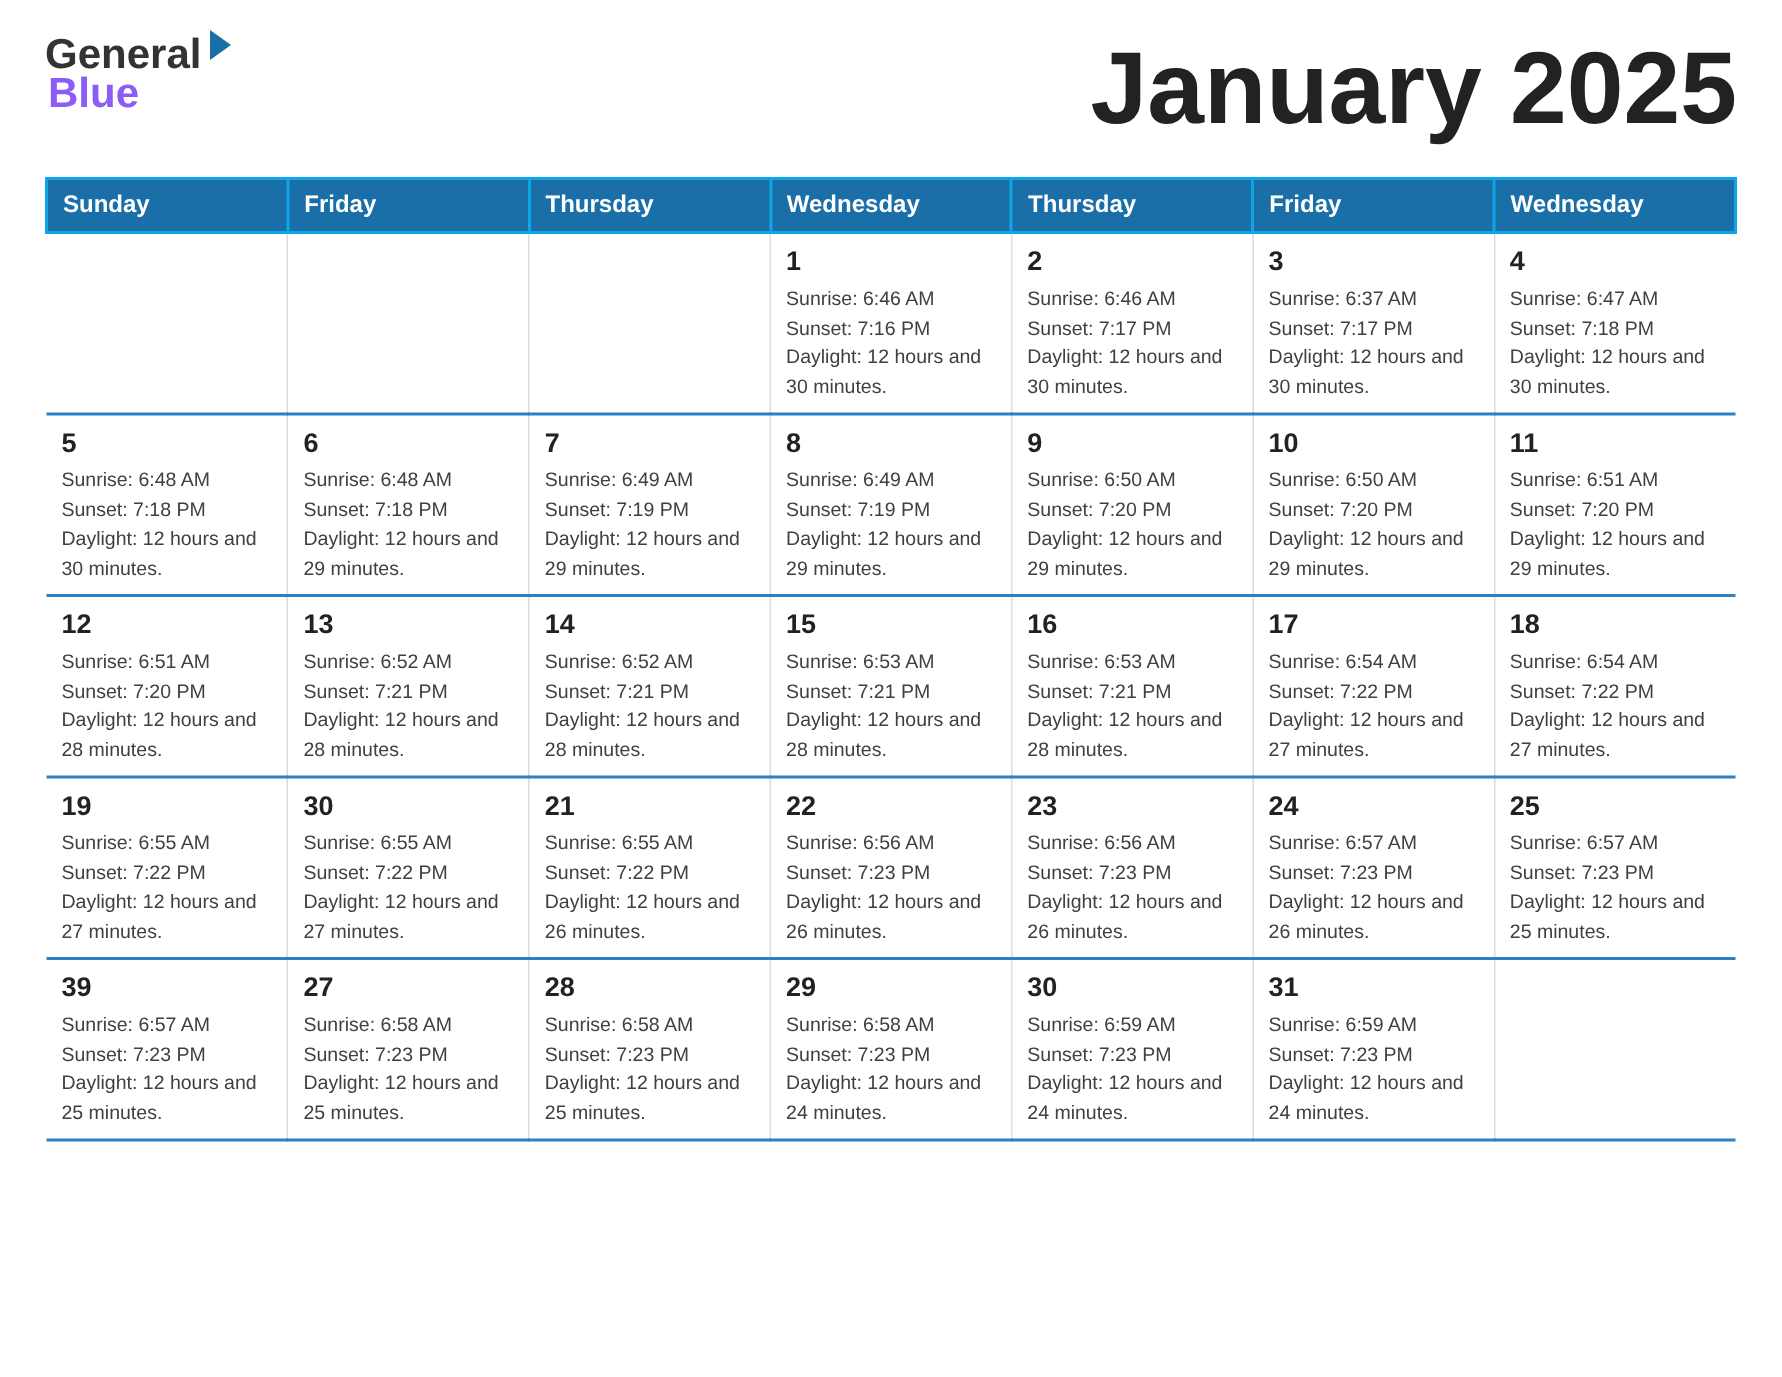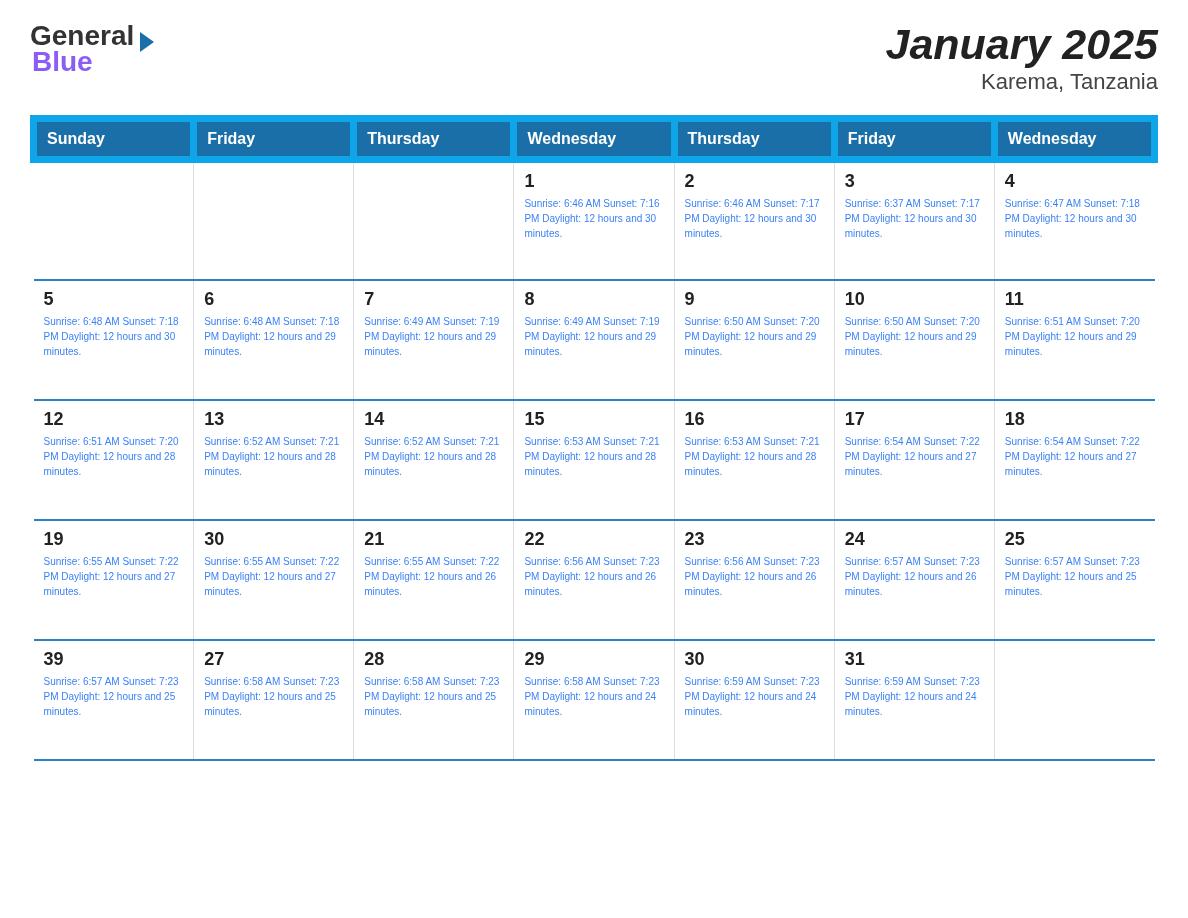--- a/index.html
+++ b/index.html
@@ -19,21 +19,21 @@
     .logo {
       display: flex;
       flex-direction: column;
       align-items: flex-start;
     }
     .logo-text {
       font-size: 28px;
       font-weight: bold;
       color: #333;
       display: flex;
-      align-items: flex-end;
+      align-items: flex-start;
       gap: 2px;
     }
     .logo-general { color: #333; }
     .logo-arrow {
       display: inline-block;
       width: 0;
       height: 0;
       border-left: 14px solid #1a6fa8;
       border-top: 10px solid transparent;
       border-bottom: 10px solid transparent;
@@ -44,44 +44,43 @@
       color: #8b5cf6;
       font-size: 28px;
       font-weight: bold;
       margin-top: -6px;
       margin-left: 2px;
     }
     .title-block {
       text-align: right;
     }
     .month-title {
-      font-size: 43px;
+      font-size: 68px;
       font-weight: bold;
       color: #222;
-      font-style: italic;
     }
     .location {
       font-size: 22px;
       color: #444;
     }
     table {
       width: 100%;
       border-collapse: collapse;
       table-layout: fixed;
     }
     thead tr {
       background-color: #1a6fa8;
     }
     thead th {
       color: #fff;
       font-size: 16px;
       font-weight: bold;
       padding: 8px 10px;
       text-align: left;
-      border: 7px solid #0ea5e9;
+      border: 2px solid #0ea5e9;
     }
     tbody tr {
       border-bottom: 2px solid #2a82c4;
     }
     tbody td {
       vertical-align: top;
       padding: 8px 10px;
       font-size: 13px;
       color: #333;
       border-right: 1px solid #ddd;
@@ -89,40 +88,39 @@
     }
     tbody td:last-child { border-right: none; }
     .day-num {
       font-size: 18px;
       font-weight: bold;
       color: #222;
       display: block;
       margin-bottom: 4px;
     }
     .day-info {
-      font-size: 10px;
+      font-size: 13px;
       line-height: 1.5;
-      color: #3b82f6;
+      color: #404040;
     }
     .empty-cell { background: #fff; }
   </style>
 </head>
 <body>
 
 <div class="header">
   <div class="logo">
     <div class="logo-text">
       <span class="logo-general">General</span>
       <span class="logo-arrow"></span>
     </div>
     <div class="logo-blue">Blue</div>
   </div>
   <div class="title-block">
     <div class="month-title">January 2025</div>
-    <div class="location">Karema, Tanzania</div>
   </div>
 </div>
 
 <table>
   <thead>
     <tr>
     <th>Sunday</th>
         <th>Friday</th>
         <th>Thursday</th>
         <th>Wednesday</th>

